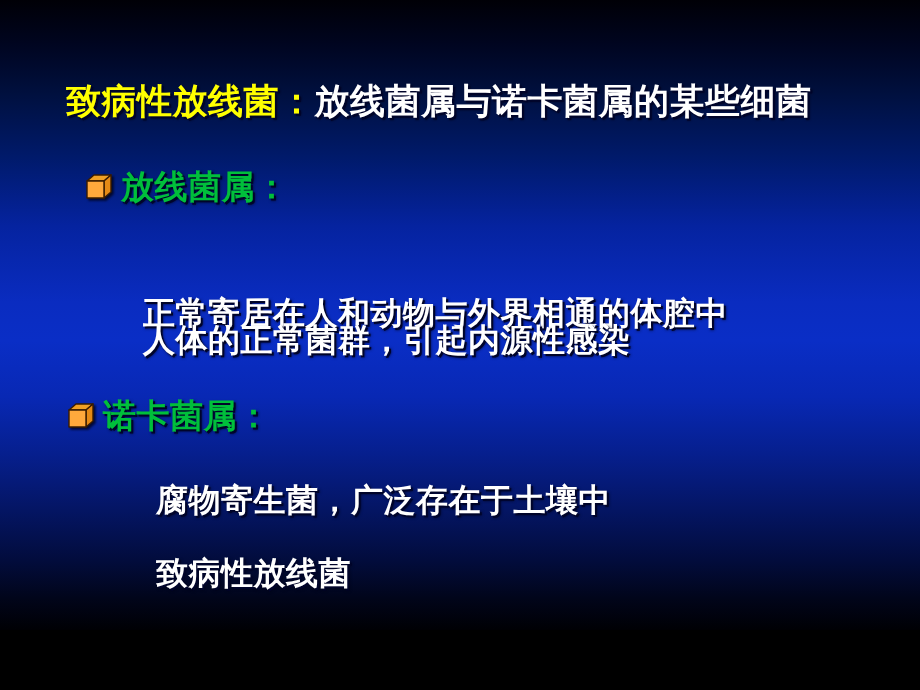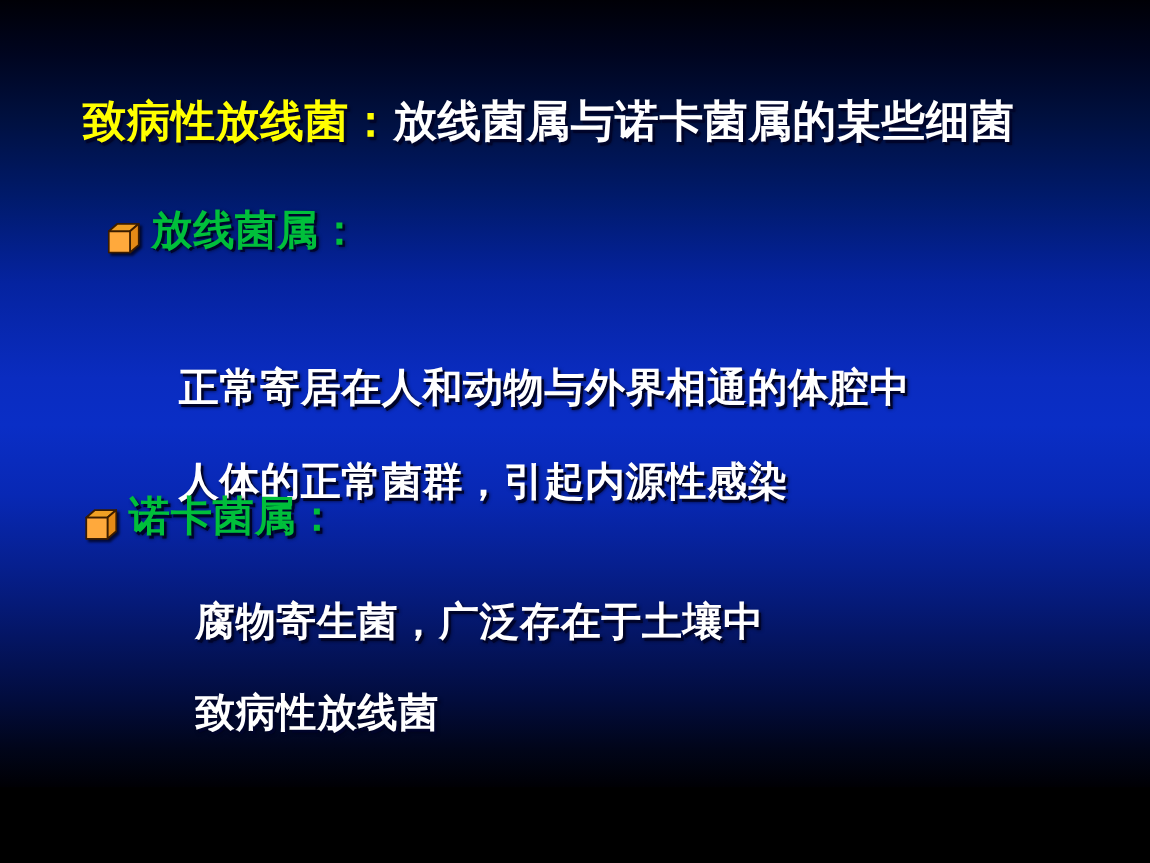--- a/index.html
+++ b/index.html
@@ -7,21 +7,21 @@
     margin: 0;
     padding: 0;
     background: #000;
   }
 
   #slide {
     position: relative;
     width: 920px;
     height: 630px;
     overflow: hidden;
-    font-family: Liberation Mono, monospace;
+    font-family: Liberation Sans, sans-serif;
     
     background: linear-gradient(
         to bottom,
         #000006 0%,
         #000520 7%,
         #00103f 15%,
         #001a6b 25%,
         #0523a0 36%,
         #0a2cc0 48%,
         #0a2ec6 54%,
@@ -54,21 +54,21 @@
     text-shadow: 2px 2px 0 #00042a, 2px 2px 2px rgba(0,0,20,.9);
   }
   .title .white {
     color: #ffffff;
     text-shadow: 2px 2px 0 #00042a, 2px 2px 2px rgba(0,0,20,.9);
   }
 
   
   .heading {
     display: flex;
-    align-items: flex-end;
+    align-items: center;
     gap: 9px;
   }
   .heading .htext {
     color: #00bf3b;
     font-size: 33px;
     font-weight: bold;
     text-shadow: 2px 2px 0 #00042a, 2px 2px 3px rgba(0,0,20,.85);
   }
 
   #heading-1 { left: 86px; top: 170px; }
@@ -83,21 +83,21 @@
   }
 
   
   .body-line {
     color: #ffffff;
     font-size: 32px;
     font-weight: bold;
     text-shadow: 2px 2px 0 #00042a, 2px 2px 3px rgba(0,0,20,.85);
   }
   #body-1 { left: 143px; top: 250px; margin-top: 47px; }
-  #body-2 { left: 143px; top: 324px; margin-top: 48px; }
+  #body-2 { left: 143px; top: 324px; }
   #body-3 { left: 156px; top: 484px; }
   #body-4 { left: 156px; top: 557px; }
 </style>
 </head>
 <body>
 
 <div id="slide">
 
   <div class="line title">
     <span class="yellow">致病性放线菌：</span><span class="white">放线菌属与诺卡菌属的某些细菌</span>

